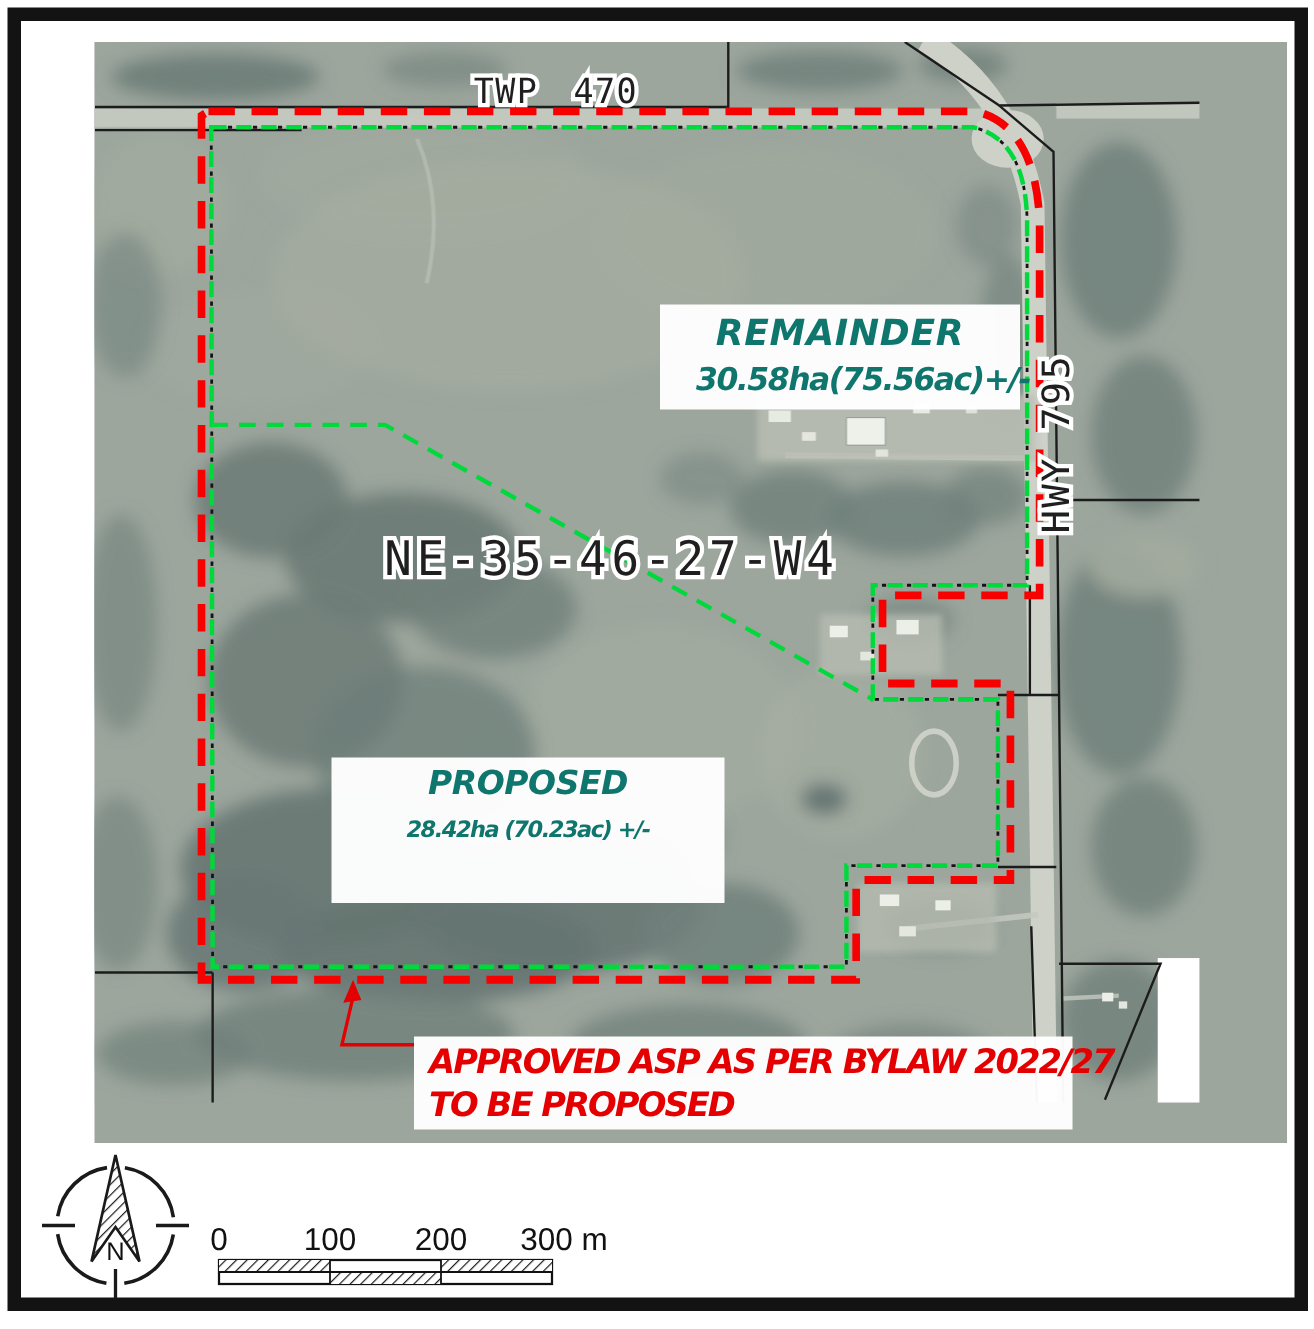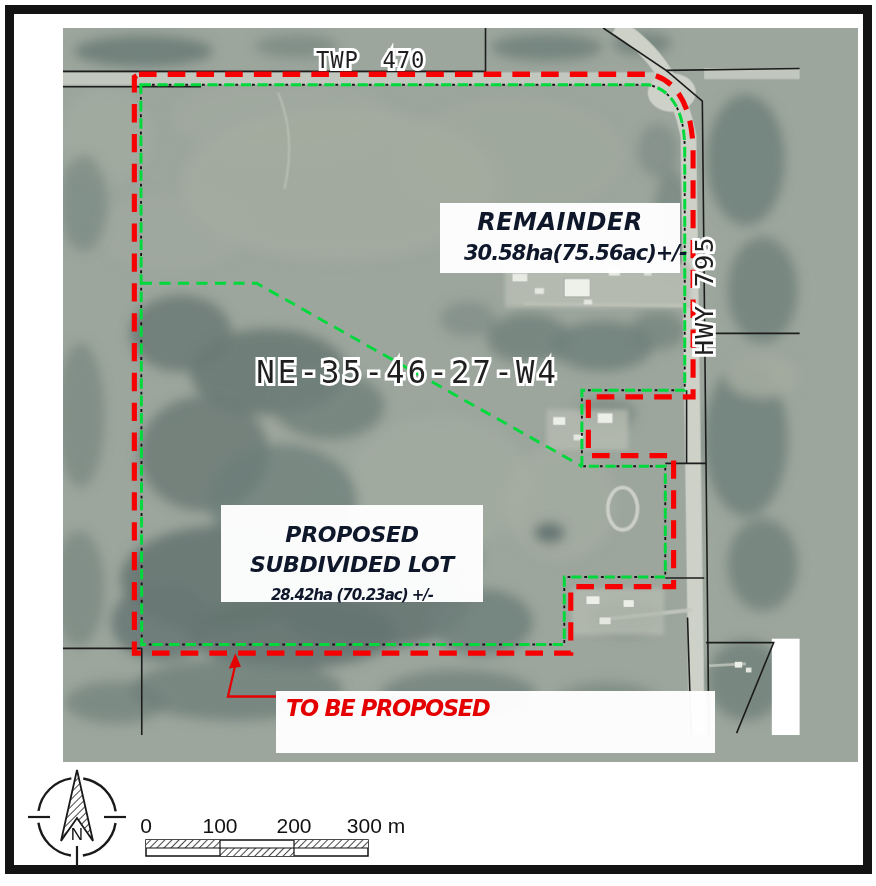--- a/index.html
+++ b/index.html
@@ -2,26 +2,26 @@
 <html><head>
 <meta charset="utf-8">
 <style>
   html,body{margin:0;padding:0;}
   body{width:876px;height:886px;background:#ffffff;font-family:"DejaVu Sans",sans-serif;position:relative;overflow:hidden;}
   .canvas{position:absolute;left:0;top:0;width:876px;height:886px;background:#fff;}
   .frame{position:absolute;left:5px;top:5px;width:867px;height:869px;border:9px solid #131313;box-sizing:border-box;}
   .photo{position:absolute;left:63px;top:28px;width:795px;height:734px;background:#9ca69d;overflow:hidden;}
   .photo svg{position:absolute;left:0;top:0;}
   .maplabel{position:absolute;background:rgba(255,255,255,.97);font-style:italic;font-weight:bold;text-align:center;box-sizing:border-box;}
-  .green-text{color:#0f172a;}
+  .green-text{color:#0f766e;}
   .red-text{color:#e40000;}
   .remainder-label{left:377px;top:175px;width:240px;height:70px;padding-top:3px;}
   .remainder-label .l1{font-size:24px;line-height:32px;letter-spacing:.5px;}
   .remainder-label .l2{font-size:21px;line-height:30px;letter-spacing:-1px;margin-left:24px;}
-  .proposed-label{left:158px;top:477px;width:262px;height:97px;padding-top:15px;}
+  .proposed-label{left:158px;top:477px;width:262px;height:97px;padding-top:3px;}
   .proposed-label .l1,.proposed-label .l2{font-size:22px;line-height:30px;letter-spacing:-.3px;}
   .proposed-label .l3{font-size:15px;line-height:30px;letter-spacing:-1px;}
   .approved-label{left:213px;top:663px;width:439px;height:62px;text-align:left;padding:3px 0 0 10px;}
   .approved-label div{font-size:22.5px;line-height:29px;letter-spacing:-1.3px;white-space:nowrap;}
   .legend-svg{position:absolute;left:13px;top:762px;overflow:visible;}
   text.cadtext{font-family:"DejaVu Sans Mono",monospace;fill:#1f1f1f;stroke:#ffffff;stroke-width:6px;paint-order:stroke;font-weight:normal;}
   text.legendtext{font-family:"Liberation Sans",sans-serif;fill:#111;}
 </style>
 </head>
 <body>
@@ -159,25 +159,25 @@
       <text class="cadtext" font-size="27" text-anchor="middle" letter-spacing="1.5" transform="translate(764,306) rotate(-90)">HWY 795</text>
     </svg>
 
     <div class="maplabel remainder-label green-text">
       <div class="l1">REMAINDER</div>
       <div class="l2">30.58ha(75.56ac)+/-</div>
     </div>
 
     <div class="maplabel proposed-label green-text">
       <div class="l1">PROPOSED</div>
-      <div class="l2">SUBDIVIDED LOT</div>
       <div class="l3">28.42ha (70.23ac) +/-</div>
     </div>
 
     <div class="maplabel approved-label red-text">
+      <div>APPROVED ASP AS PER BYLAW 2022/27</div>
       <div>TO BE PROPOSED</div>
     </div>
   </div>
 
   <svg class="legend-svg" width="570" height="104" viewBox="13 762 570 104">
     <defs>
       <pattern id="hatch" width="5" height="5" patternUnits="userSpaceOnUse" patternTransform="rotate(45)">
         <rect width="5" height="5" fill="#ffffff"></rect>
         <line x1="0" y1="0" x2="0" y2="5" stroke="#1a1a1a" stroke-width="1.6"></line>
       </pattern>

